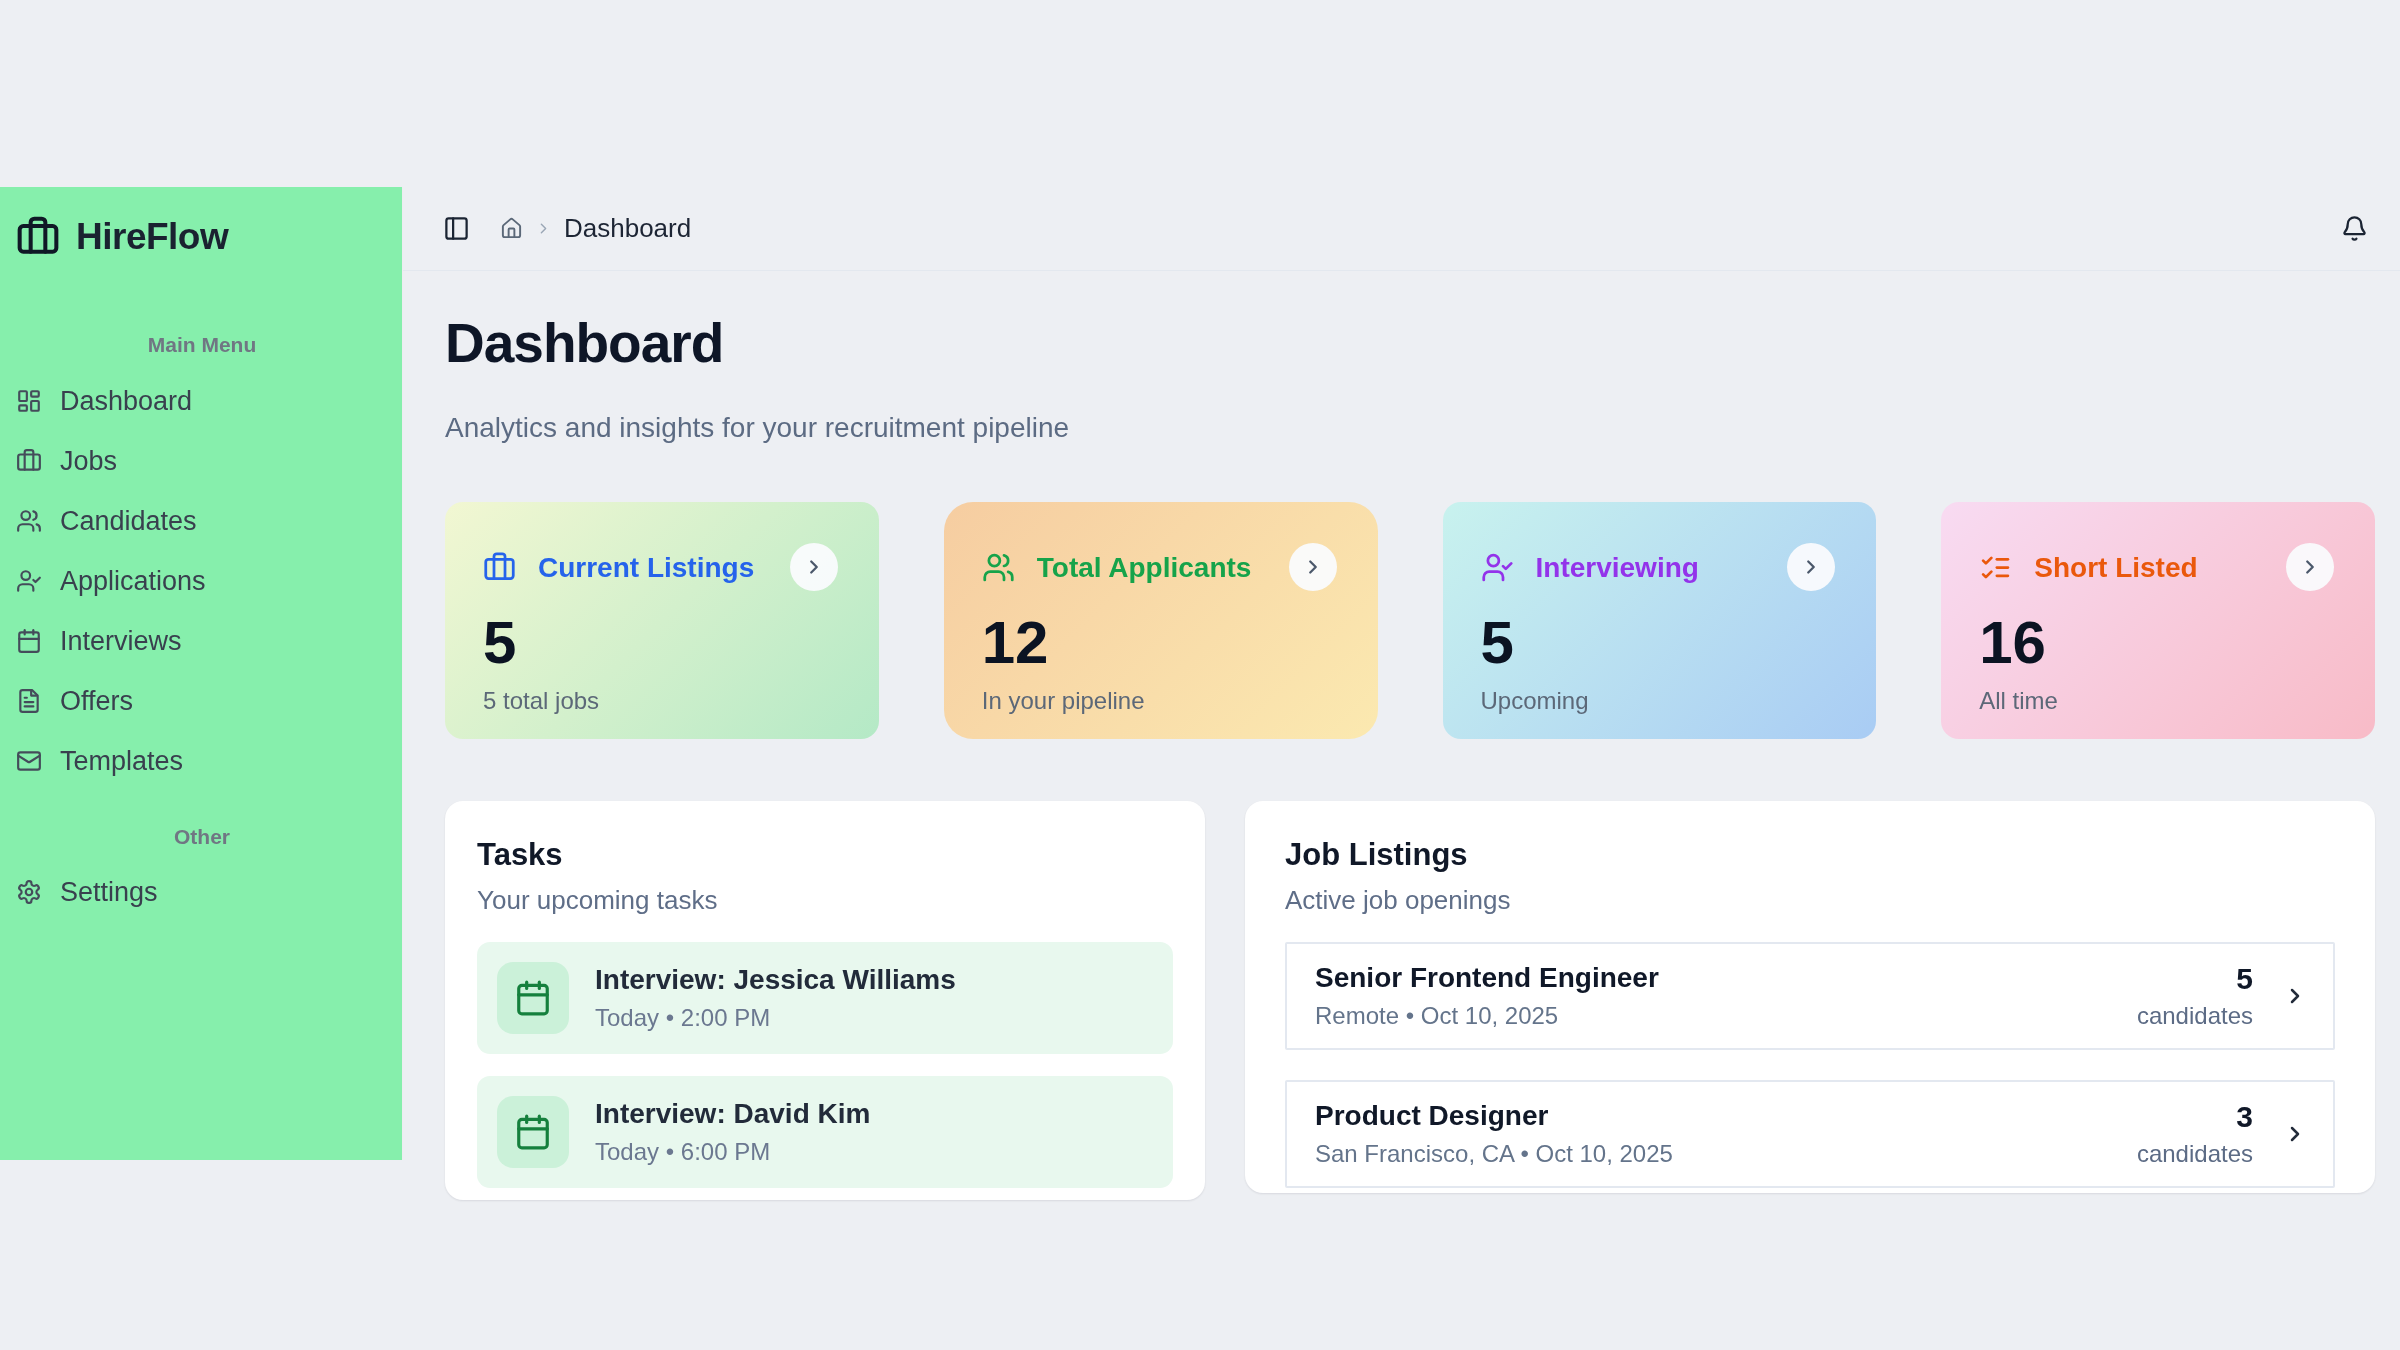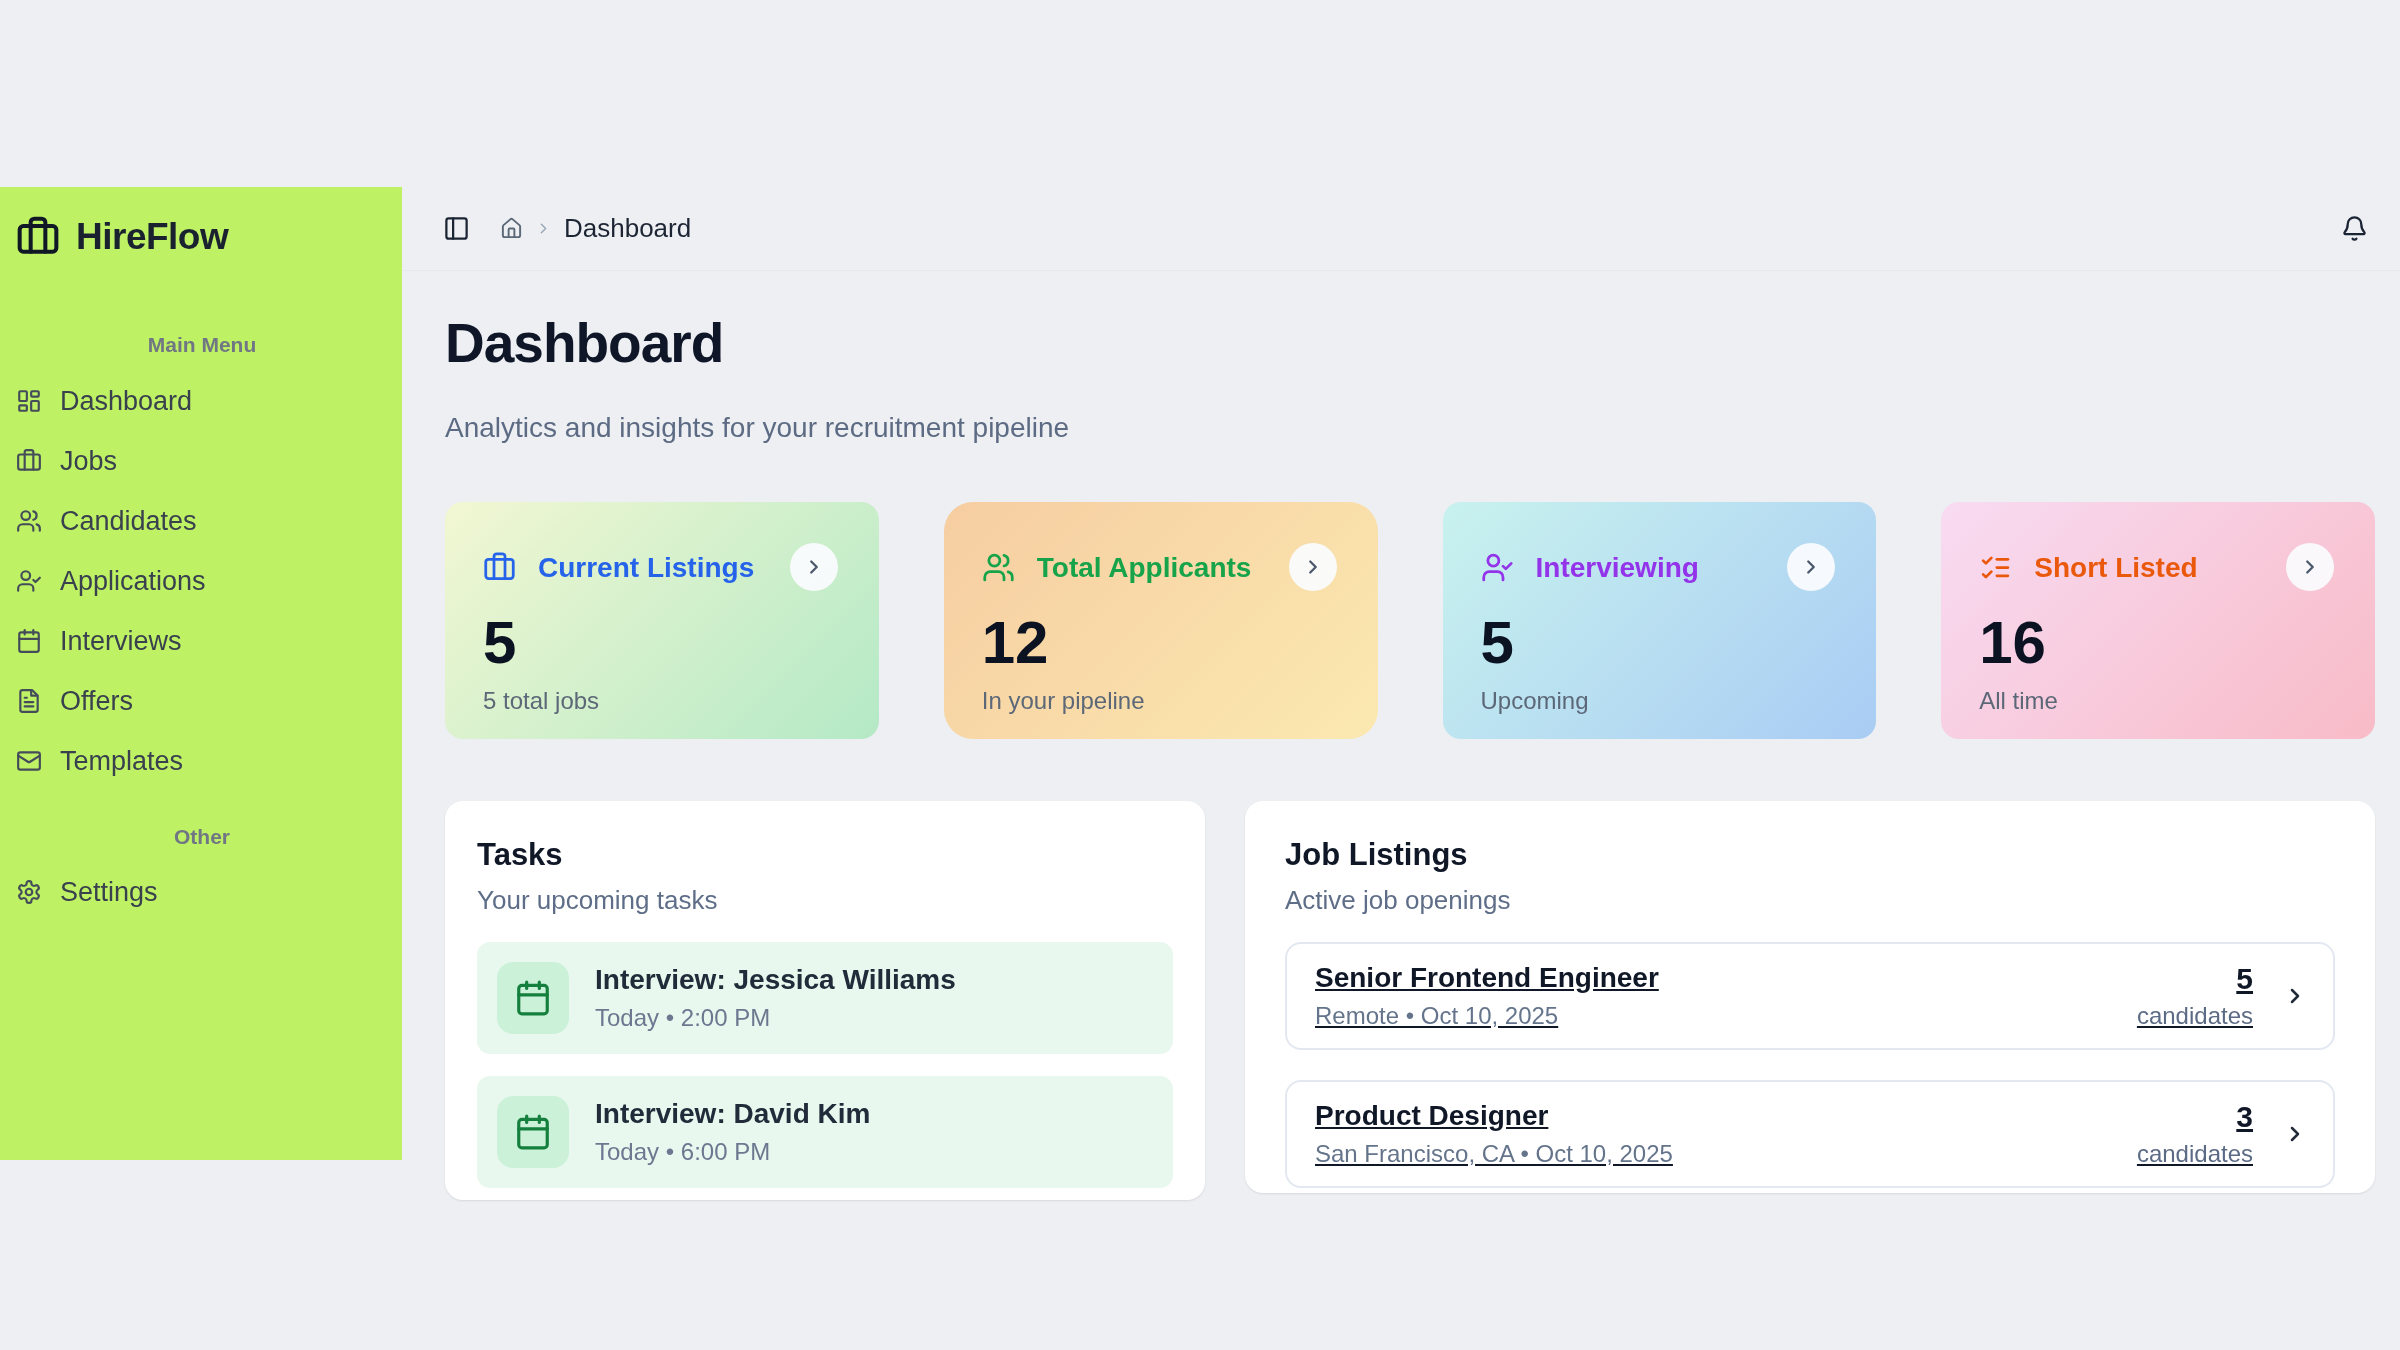--- a/index.html
+++ b/index.html
@@ -9,21 +9,21 @@
     font-family:"Liberation Sans", sans-serif;
     position:relative;overflow:hidden;
     color:#101828;
   }
   .icon{display:inline-flex;align-items:center;justify-content:center;flex:0 0 auto;}
   svg{display:block;}
 
   
   .sidebar{
     position:absolute;left:0;top:187px;width:403px;height:973px;
-    background:#bef264;border-right:1px solid #ededf0;
+    background:#86efac;border-right:1px solid #ededf0;
     box-sizing:border-box;padding:26px 14px 0 14px;
   }
   .logo-row{display:flex;align-items:center;gap:16px;height:48px;padding-left:2px;cursor:pointer;}
   .logo-row .icon{color:#101826;}
   .logo-text{font-size:37px;font-weight:800;color:#1a2230;letter-spacing:-0.5px;}
   .nav-label{margin:72px 0 14px 2px;font-size:21px;font-weight:600;color:#707683;text-align:center;}
   .nav-label.second{margin-top:34px;margin-bottom:13px;}
   .nav-item{
     height:60px;display:flex;align-items:center;gap:18px;
     padding-left:2px;font-size:27px;color:#39404e;border-radius:10px;cursor:pointer;
@@ -93,24 +93,23 @@
   }
   .task-item + .task-item{margin-top:22px;}
   .task-chip{
     width:72px;height:72px;border-radius:16px;background:#cbf1d9;
     display:flex;align-items:center;justify-content:center;color:#15803d;
   }
   .task-title{font-size:28px;font-weight:600;color:#222b3a;}
   .task-time{margin-top:8px;font-size:24px;color:#6b7890;}
 
   .job-row{
-    margin-top:26px;height:108px;border:2px solid #e3e8f0;border-radius:16px;
+    margin-top:26px;height:108px;border:2px solid #e3e8f0;border-radius:2px;
     display:flex;align-items:center;padding:0 26px 0 28px;box-sizing:border-box;cursor:pointer;
     background:#ffffff;
-    text-decoration:underline;
   }
   .job-row + .job-row{margin-top:30px;}
   .job-info{flex:1;min-width:0;}
   .job-title{font-size:28px;font-weight:700;color:#101828;}
   .job-meta{margin-top:8px;font-size:24px;color:#64748b;}
   .job-right{text-align:right;}
   .job-count{font-size:30px;font-weight:700;color:#101828;}
   .job-count-label{margin-top:6px;font-size:24px;color:#5c6b85;}
   .job-chevron{margin-left:30px;color:#222b3a;}
 </style>

